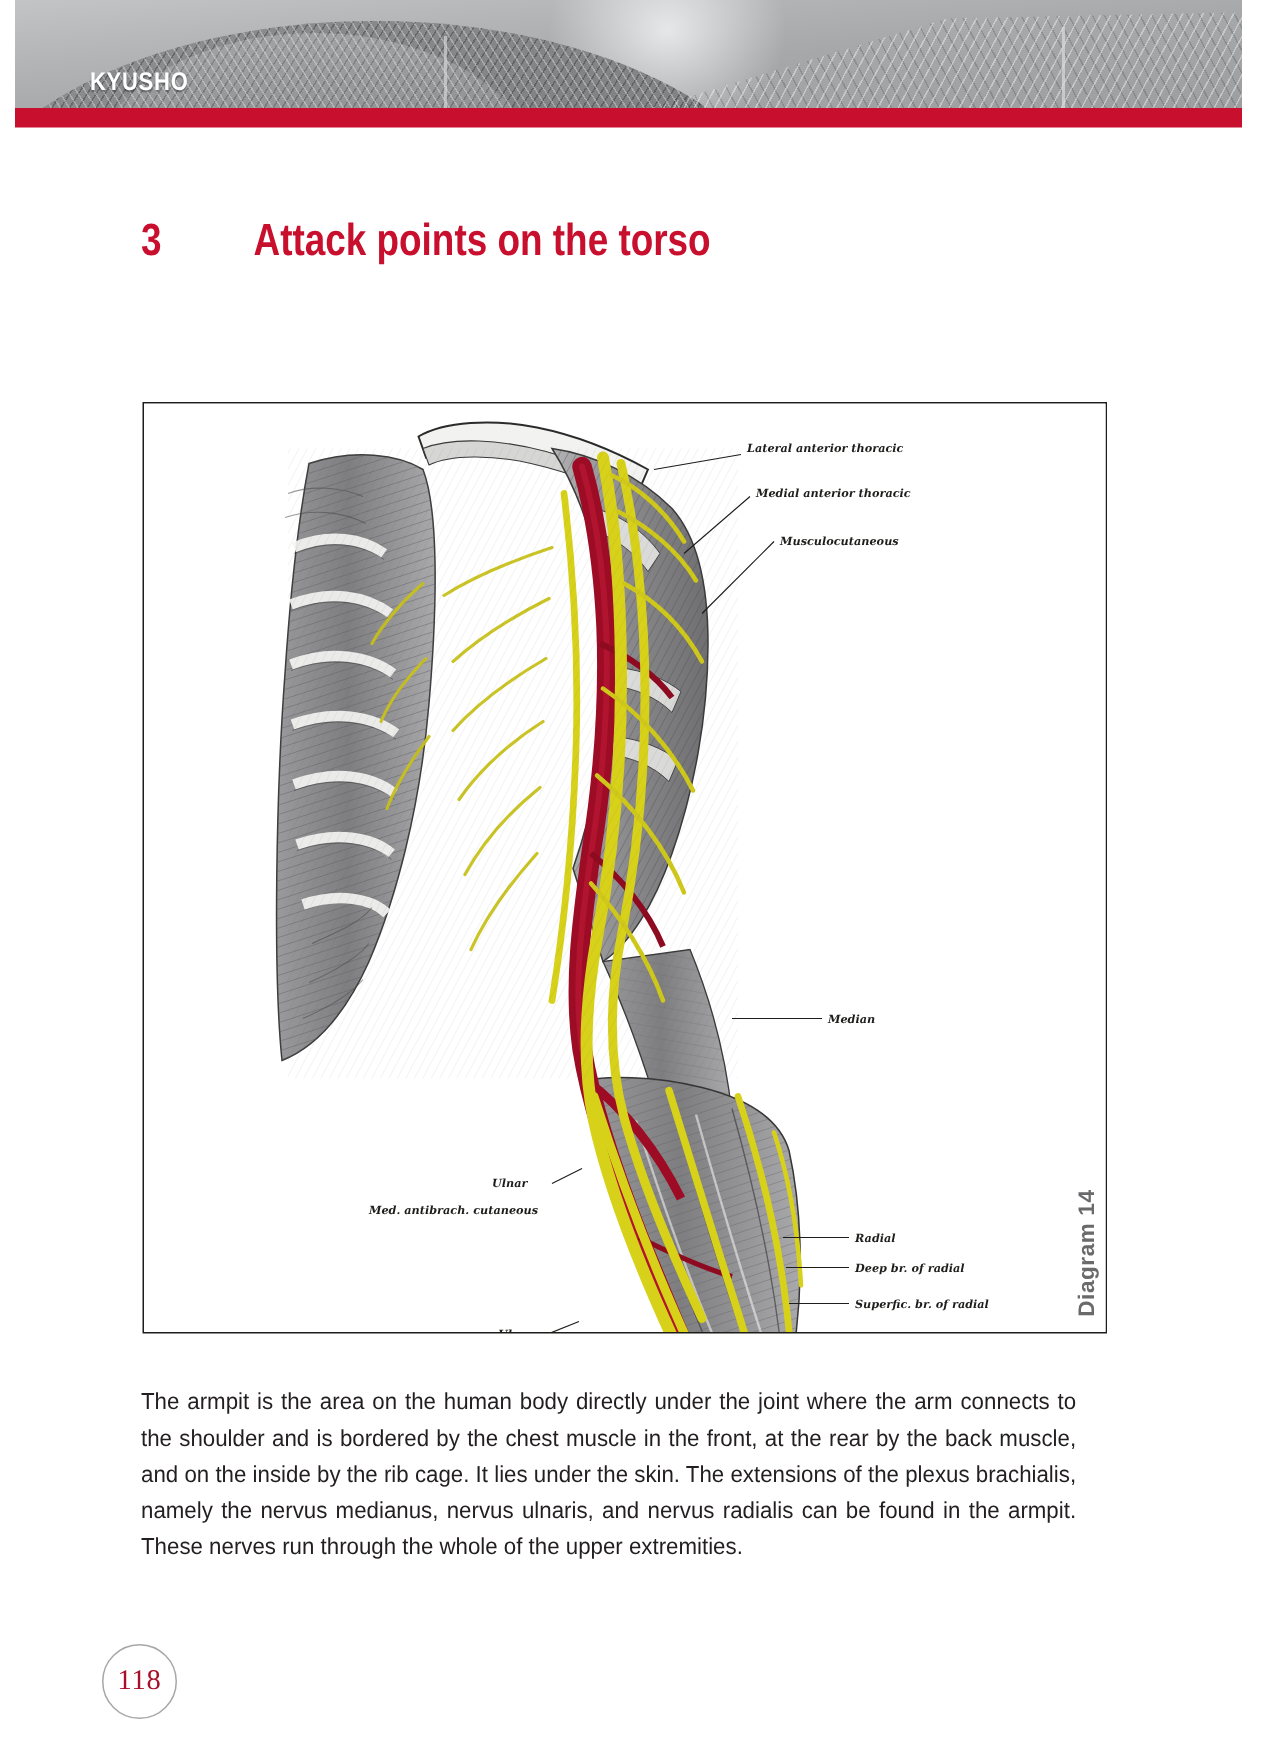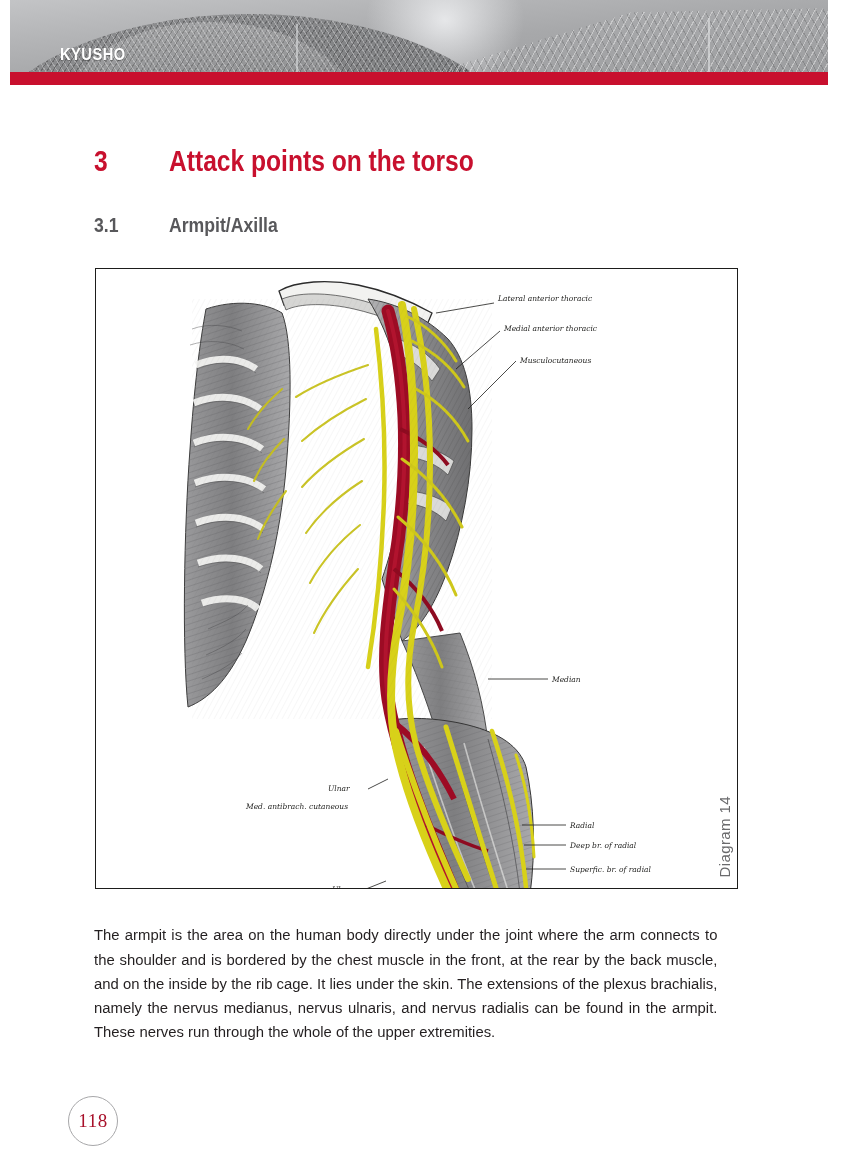--- a/index.html
+++ b/index.html
@@ -177,20 +177,21 @@
   .figure-frame {
     position: absolute;
     left: 95px;
     top: 268px;
     width: 643px;
     height: 621px;
     border: 1px solid #1d1d1b;
     background: #ffffff;
     box-sizing: border-box;
     overflow: hidden;
+    font-weight: bold;
   }
   .figure-caption {
     position: absolute;
     right: 4px;
     bottom: 10px;
     writing-mode: vertical-rl;
     transform: rotate(180deg);
     font-family: "Liberation Sans", sans-serif;
     font-size: 15px;
     color: #6a6a6c;
@@ -258,24 +259,20 @@
     <div class="hdr-beam2"></div>
     <div class="hdr-title">KYUSHO</div>
   </div>
   <div class="header-rule"></div>
 
   <div class="chapter-heading">
     <span class="num">3</span>
     <span class="title">Attack points on the torso</span>
   </div>
 
-  <div class="section-heading">
-    <span class="num">3.1</span>
-    <span class="title">Armpit/Axilla</span>
-  </div>
 
   <div class="figure-frame">
     <div class="plate">
       <svg width="643" height="621" viewBox="0 0 643 621" xmlns="http://www.w3.org/2000/svg">
         <defs>
           <linearGradient id="tissue" x1="0" y1="0" x2="1" y2="0">
             <stop offset="0%" stop-color="#9a9a9c"></stop>
             <stop offset="45%" stop-color="#7e7e80"></stop>
             <stop offset="100%" stop-color="#a9a9ab"></stop>
           </linearGradient>

